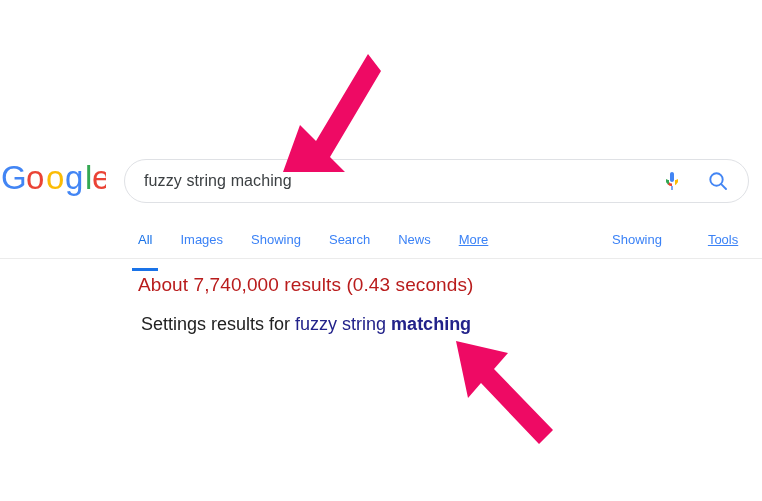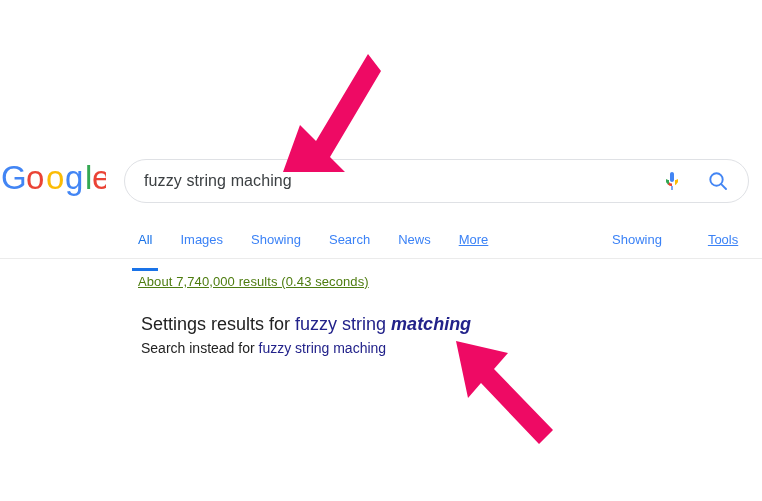--- a/index.html
+++ b/index.html
@@ -113,25 +113,24 @@
     width: 762px;
     height: 1px;
     background: #ebebeb;
   }
 
   
   #result-stats {
     position: absolute;
     left: 138px;
     top: 274px;
-    font-size: 13px;
-    color: #4d7c0f;
+    font-size: 19px;
+    color: #b91c1c;
     letter-spacing: 0.1px;
     white-space: nowrap;
-    text-decoration: underline;
   }
 
   #spell-block {
     position: absolute;
     left: 141px;
     top: 313px;
     width: 480px;
   }
   #showing-results-line {
     font-size: 18px;
@@ -147,21 +146,20 @@
     white-space: nowrap;
   }
   .spell-link {
     color: #22228a;
     text-decoration: none;
     cursor: pointer;
     text-align: right;
   }
   .spell-corrected {
     font-weight: bold;
-    font-style: italic;
     color: #22228a;
   }
 
   
   .arrow-overlay {
     position: absolute;
     left: 0;
     top: 0;
     width: 762px;
     height: 501px;
@@ -227,23 +225,20 @@
   </div>
 </div>
 <div id="tabs-divider"></div>
 
 <div id="result-stats">About 7,740,000 results (0.43 seconds)</div>
 
 <div id="spell-block">
   <div id="showing-results-line">
     <span>Settings results for </span><a class="spell-link">fuzzy string </a><a class="spell-link spell-corrected">matching</a>
   </div>
-  <div id="search-instead-line">
-    <span>Search instead for </span><a class="spell-link">fuzzy string maching</a>
-  </div>
 </div>
 
 <svg class="arrow-overlay" viewBox="0 0 762 501" xmlns="http://www.w3.org/2000/svg">
 
   <g>
     <path d="M 283 172
              L 300 125
              L 316 141
              L 368 54
              L 381 71

